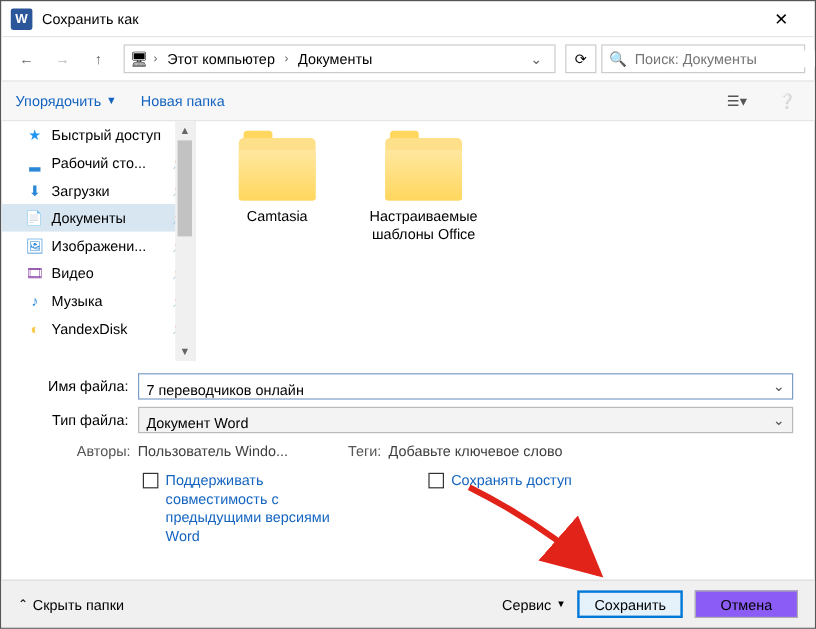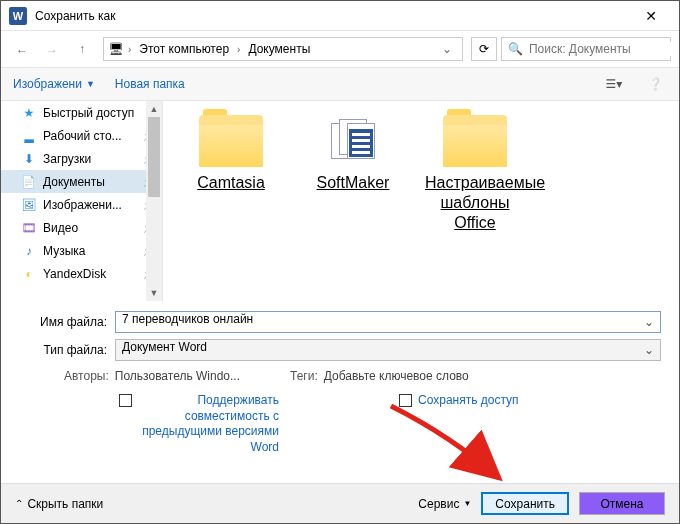--- a/index.html
+++ b/index.html
@@ -44,32 +44,32 @@
 .file { width: 100px; text-align: center; cursor: pointer; }
 .folder-icon { width: 64px; height: 52px; margin: 0 auto 6px; position: relative; }
 .folder-back { position: absolute; inset: 0; background: #ffe08a; border-radius: 4px 4px 2px 2px; }
 .folder-tab { position: absolute; top: -6px; left: 4px; width: 24px; height: 10px; background: #ffd75e; border-radius: 3px 3px 0 0; }
 .folder-front { position: absolute; left:0; right:0; bottom:0; height: 42px; background: linear-gradient(#ffe79f,#ffd75e); border-radius: 2px; }
 .doc-stack { position:absolute; left:10px; top:4px; width:44px; height:42px; }
 .sheet { position:absolute; width:28px; height:36px; background:#fff; border:1px solid #99b; }
 .sheet.a{left:0;top:4px;} .sheet.b{left:8px;top:0;} .sheet.c{left:16px;top:4px;}
 .wicon { position:absolute; left:18px; top:10px; width:24px; height:28px; background:#2b579a; }
 .wicon:after{content:"";position:absolute;left:3px;top:4px;right:3px;height:3px;background:#fff;box-shadow:0 6px 0 #fff,0 12px 0 #fff,0 18px 0 #fff;}
-.file .label { font-size: 16px; line-height: 1.25; text-decoration: underline; }
+.file .label { font-size: 12px; line-height: 1.25; }
 
 .bottom { padding: 10px 18px 8px; }
 .field-row { display: flex; align-items: center; margin-bottom: 6px; }
 .field-row .lbl { width: 96px; text-align: right; padding-right: 8px; }
-.field-row .control { flex: 1; height: 22px; border: 1px solid #7a9ec7; display: flex; align-items: flex-start; padding: 0 6px; background: #fff; position: relative; }
+.field-row .control { flex: 1; height: 22px; border: 1px solid #7a9ec7; display: flex; align-items: flex-end; padding: 0 6px; background: #fff; position: relative; }
 .field-row .control.gray { border-color: #bbb; background: #f3f3f3; }
 .field-row .control .dd { position: absolute; right: 2px; top: 1px; bottom: 1px; width: 18px; display:flex; align-items:center; justify-content:center; color:#555; }
 .meta { display: flex; gap: 50px; padding-left: 45px; margin-top: 8px; }
 .meta .mlbl { color: #555; margin-right: 6px; text-align: center; }
 .meta .mval { color: #404040; cursor: pointer; }
-.checks { display: flex; gap: 120px; padding-left: 100px; margin-top: 10px; text-align: right; }
+.checks { display: flex; gap: 78px; padding-left: 100px; margin-top: 10px; }
 .chk { display: flex; align-items: flex-start; gap: 6px; color: #1565c0; cursor: pointer; max-width: 160px; line-height: 1.3; }
 .chk .box { width: 13px; height: 13px; border: 1px solid #333; background: #fff; flex-shrink: 0; margin-top: 1px; }
 
 .footer { position: absolute; left: 0; right: 0; bottom: 0; height: 40px; background: #f0f0f0; border-top: 1px solid #ddd; display: flex; align-items: center; padding: 0 14px; gap: 10px; }
 .footer .hide { display: flex; align-items: center; gap: 4px; cursor: pointer; }
 .footer .spacer { flex: 1; }
 .footer .svc { display: flex; align-items: center; gap: 4px; cursor: pointer; }
 .btn { height: 23px; min-width: 86px; border: 1px solid #adadad; background: #8b5cf6; display: flex; align-items: center; justify-content: center; cursor: pointer; padding: 0 12px; }
 .btn.primary { border: 2px solid #0078d7; background: #e5f1fb; }
 
@@ -99,21 +99,21 @@
   </div>
   <div class="refresh">⟳</div>
   <div class="search">
     <span>🔍</span>
     <input placeholder="Поиск: Документы" style="">
   </div>
 </div>
 
 <div class="toolbar">
   <div class="link">
-      <span>Изображени</span>
+      <span>Упорядочить</span>
       <span style="font-size:9px">▼</span>
     </div>
   <div class="link">Новая папка</div>
   <div class="spacer"></div>
   <div class="tool-icon">☰▾</div>
   <div class="tool-icon" style="color:#3a7bd5">❔</div>
 </div>
 
 <div class="body">
   <div class="sidebar">
@@ -166,31 +166,20 @@
   </div>
 
   <div class="files">
     <div class="file">
       <div class="folder-icon">
           <div class="folder-tab"></div>
           <div class="folder-back"></div>
           <div class="folder-front"></div>
         </div>
       <div class="label">Camtasia</div>
-    </div>
-    <div class="file">
-      <div class="folder-icon">
-        <div class="doc-stack">
-            <div class="sheet a"></div>
-            <div class="sheet b"></div>
-            <div class="sheet c"></div>
-            <div class="wicon"></div>
-          </div>
-      </div>
-      <div class="label">SoftMaker</div>
     </div>
     <div class="file">
       <div class="folder-icon">
           <div class="folder-tab"></div>
           <div class="folder-back"></div>
           <div class="folder-front"></div>
         </div>
       <div class="label">Настраиваемые шаблоны Office</div>
     </div>
   </div>

